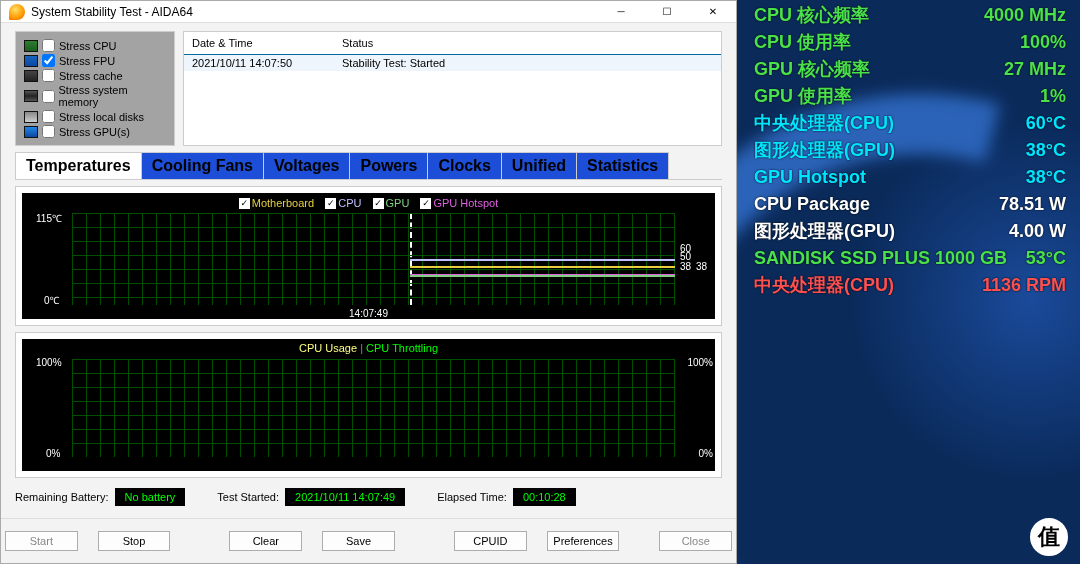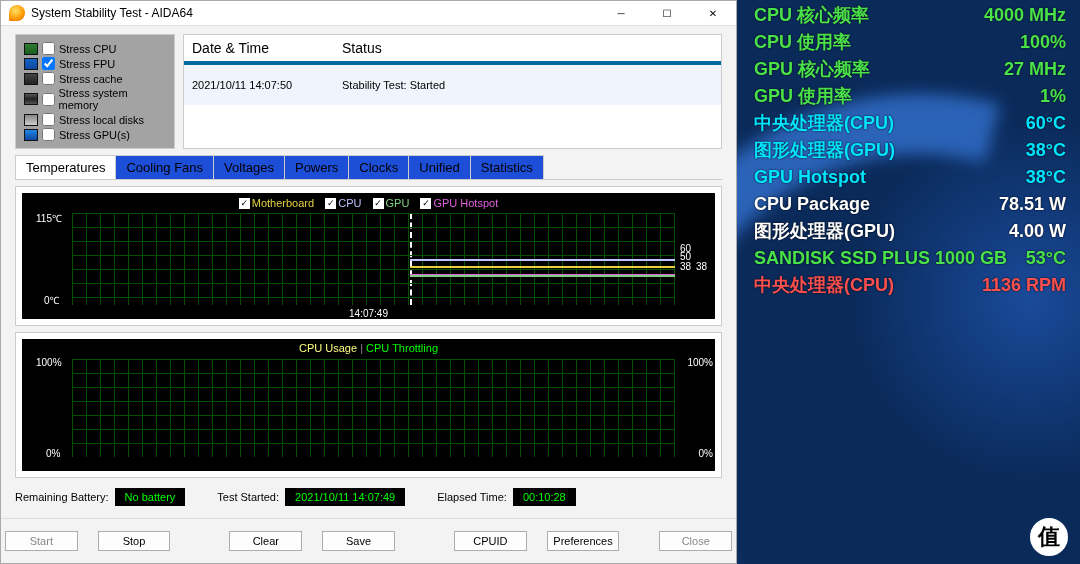--- a/index.html
+++ b/index.html
@@ -39,28 +39,28 @@
   .mini-icon { width: 14px; height: 12px; display: inline-block; }
   .mi-cpu { background: linear-gradient(#2e7d32,#1b5e20); border:1px solid #111;}
   .mi-fpu { background: linear-gradient(#1565c0,#0d47a1); border:1px solid #111;}
   .mi-cache { background: linear-gradient(#444,#222); border:1px solid #111;}
   .mi-mem { background: linear-gradient(#555,#222,#555); border:1px solid #111;}
   .mi-disk { background: linear-gradient(#888,#ccc); border:1px solid #111;}
   .mi-gpu { background: linear-gradient(#1e88e5,#0d47a1); border:1px solid #111;}
   input[type=checkbox]{ width:13px; height:13px; }
 
   .log-panel { flex: 1; border: 1px solid #ccc; background: #fff; display:flex; flex-direction:column; }
-  .log-head { display: flex; border-bottom: 4px solid #0369a1; font-size: 14px; }
+  .log-head { display: flex; border-bottom: 1px solid #0369a1; font-size: 11px; }
   .log-head div { padding: 5px 8px; }
   .log-head .c1 { width: 150px; }
   .log-row { display: flex; font-size: 11px; background: #eef5fc; }
-  .log-row div { padding: 14px 8px; }
+  .log-row div { padding: 2px 8px; }
   .log-row .c1 { width: 150px; }
 
-  .tabs { display: flex; gap: 0; font-size: 13px; border-bottom: 1px solid #ccc; }
+  .tabs { display: flex; gap: 0; font-size: 16px; border-bottom: 1px solid #ccc; font-weight: bold; }
   .tab { padding: 4px 10px; background: #1d4ed8; border: 1px solid #ccc; border-bottom: none; margin-right: -1px; position: relative; }
   .tab.active { background: #fff; z-index: 1; }
 
   .graph-panel { border: 1px solid #ccc; background: #fff; padding: 6px; }
   .graph { background: #000; position: relative; height: 126px; }
   .graph.small { height: 132px; }
   .graph-legend { position: absolute; top: 3px; left: 0; right: 0; text-align: center; font-size: 11px; color: #fff; }
   .legend-item { display: inline-flex; align-items:center; gap:2px; margin: 0 4px; }
   .legend-item span.lbl { }
   .c-mbo { color: #e6d040; }

